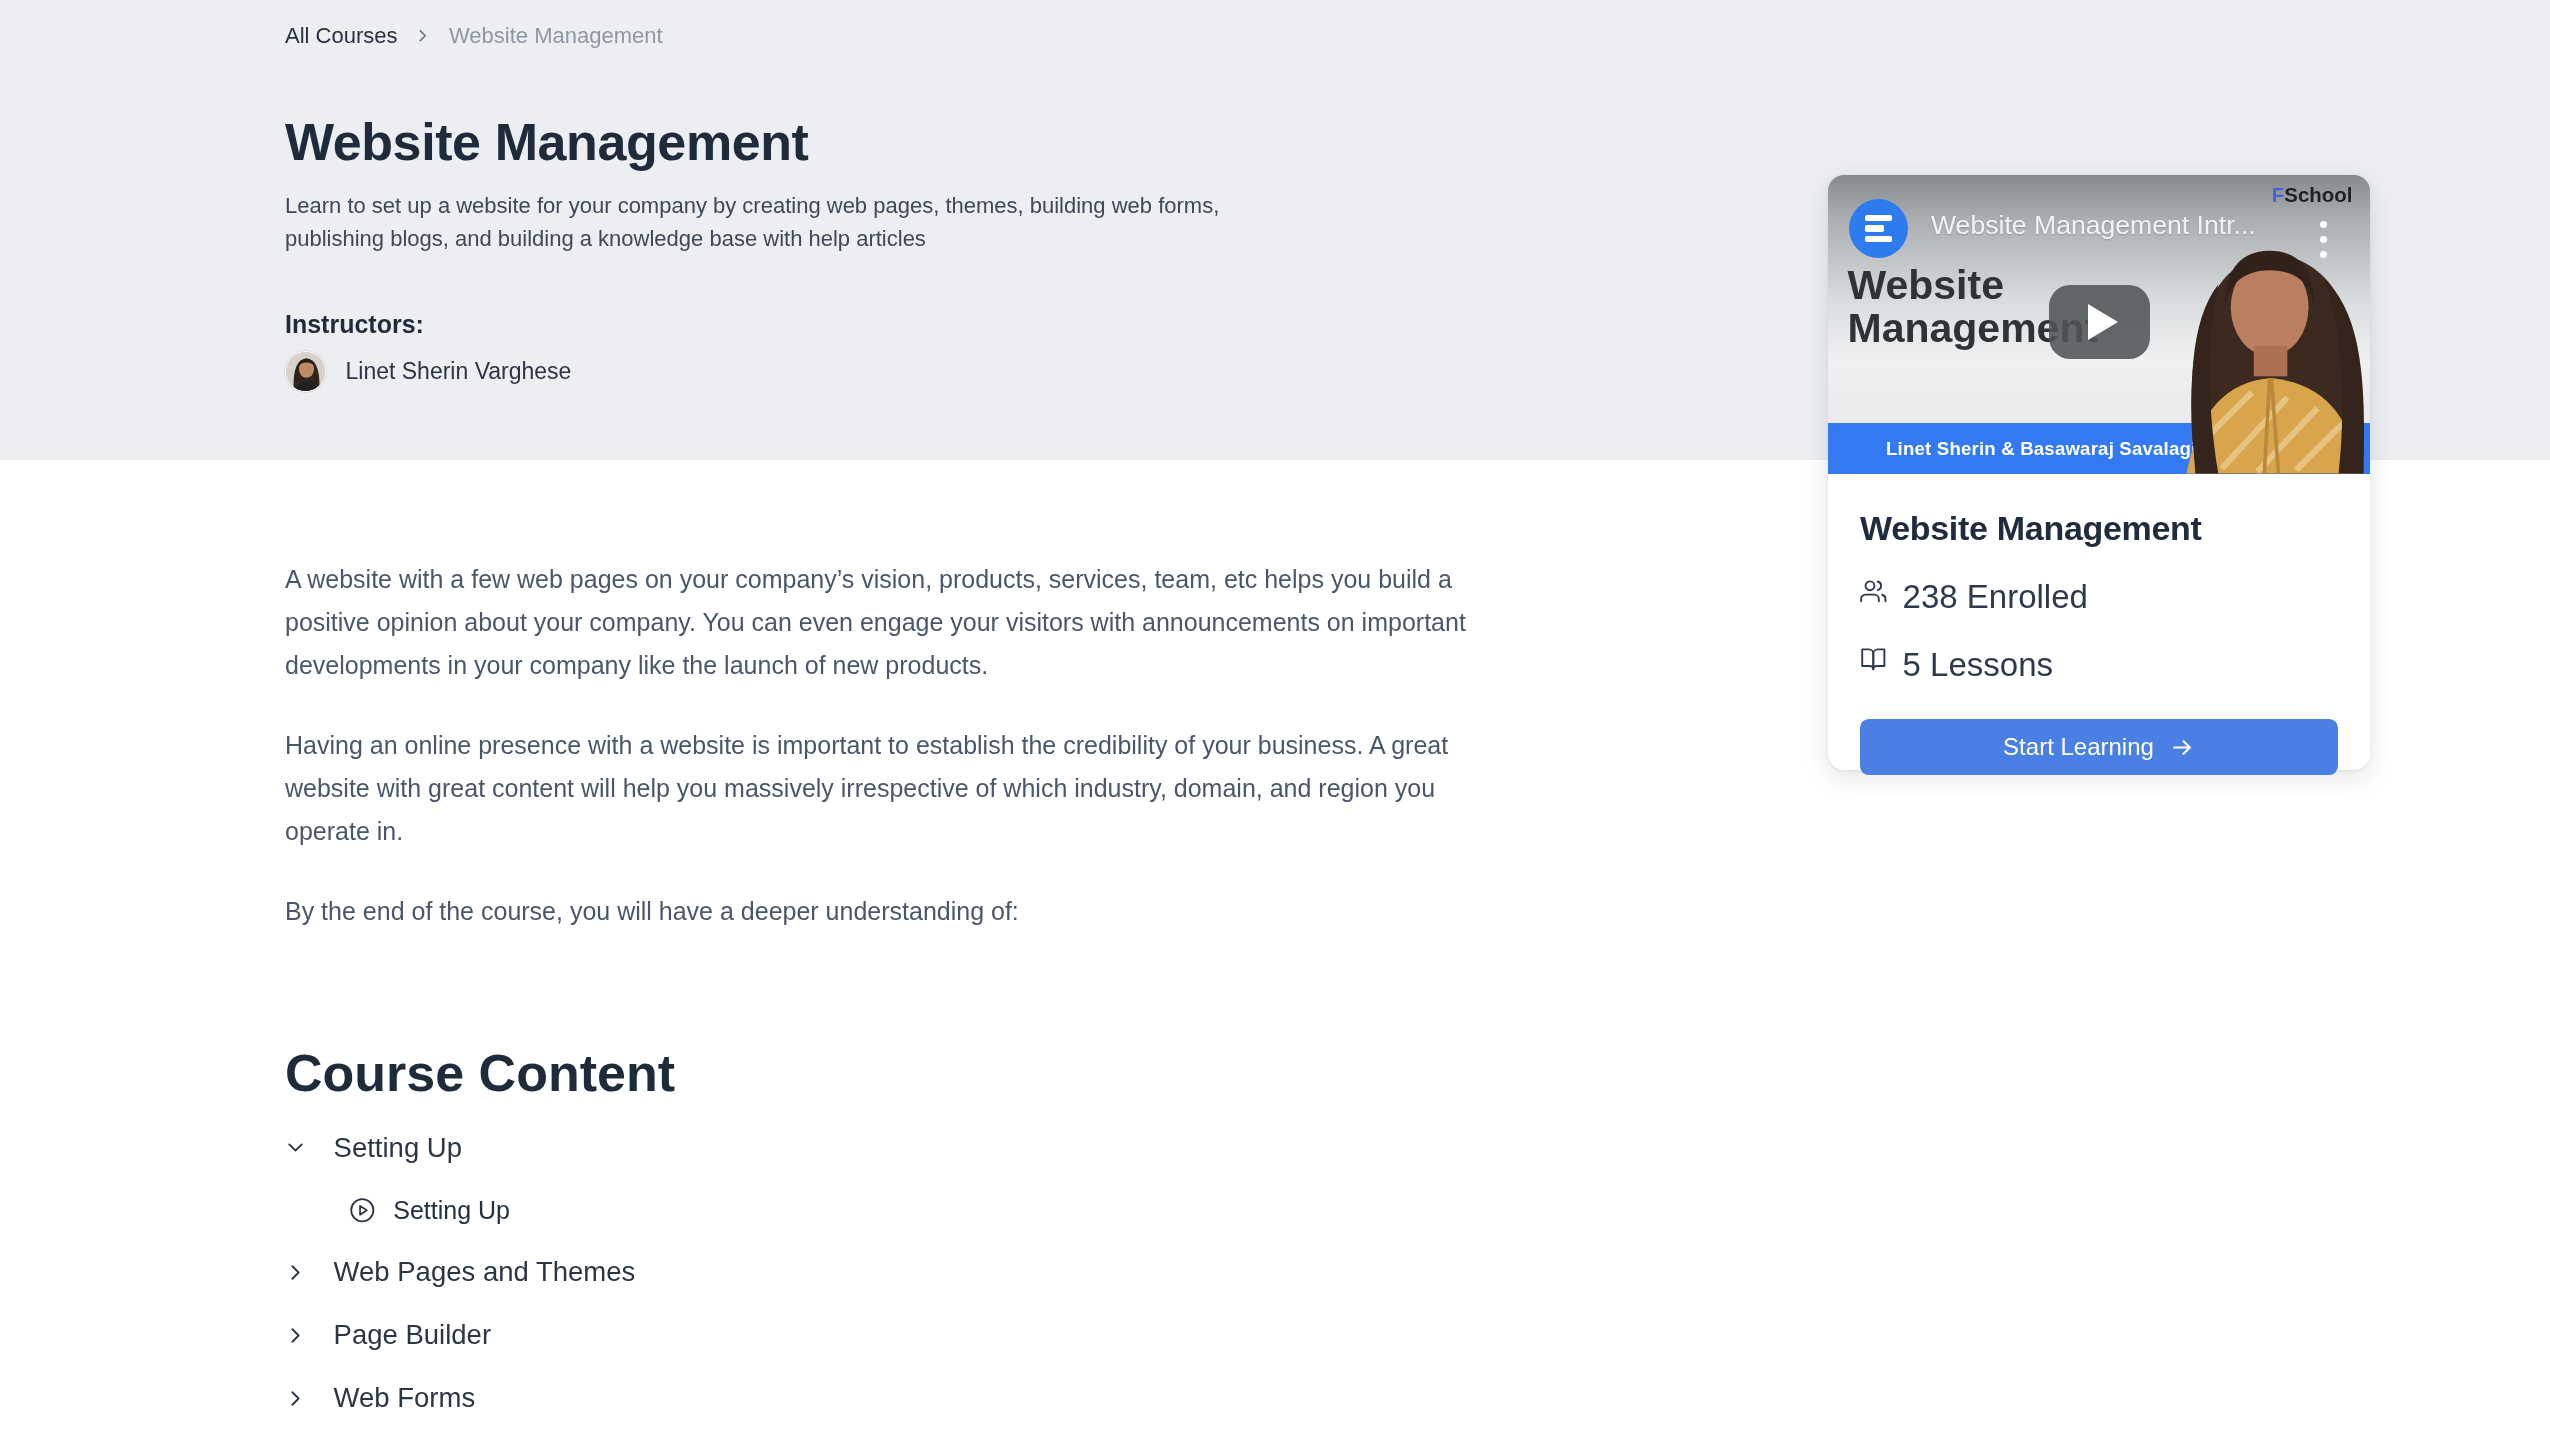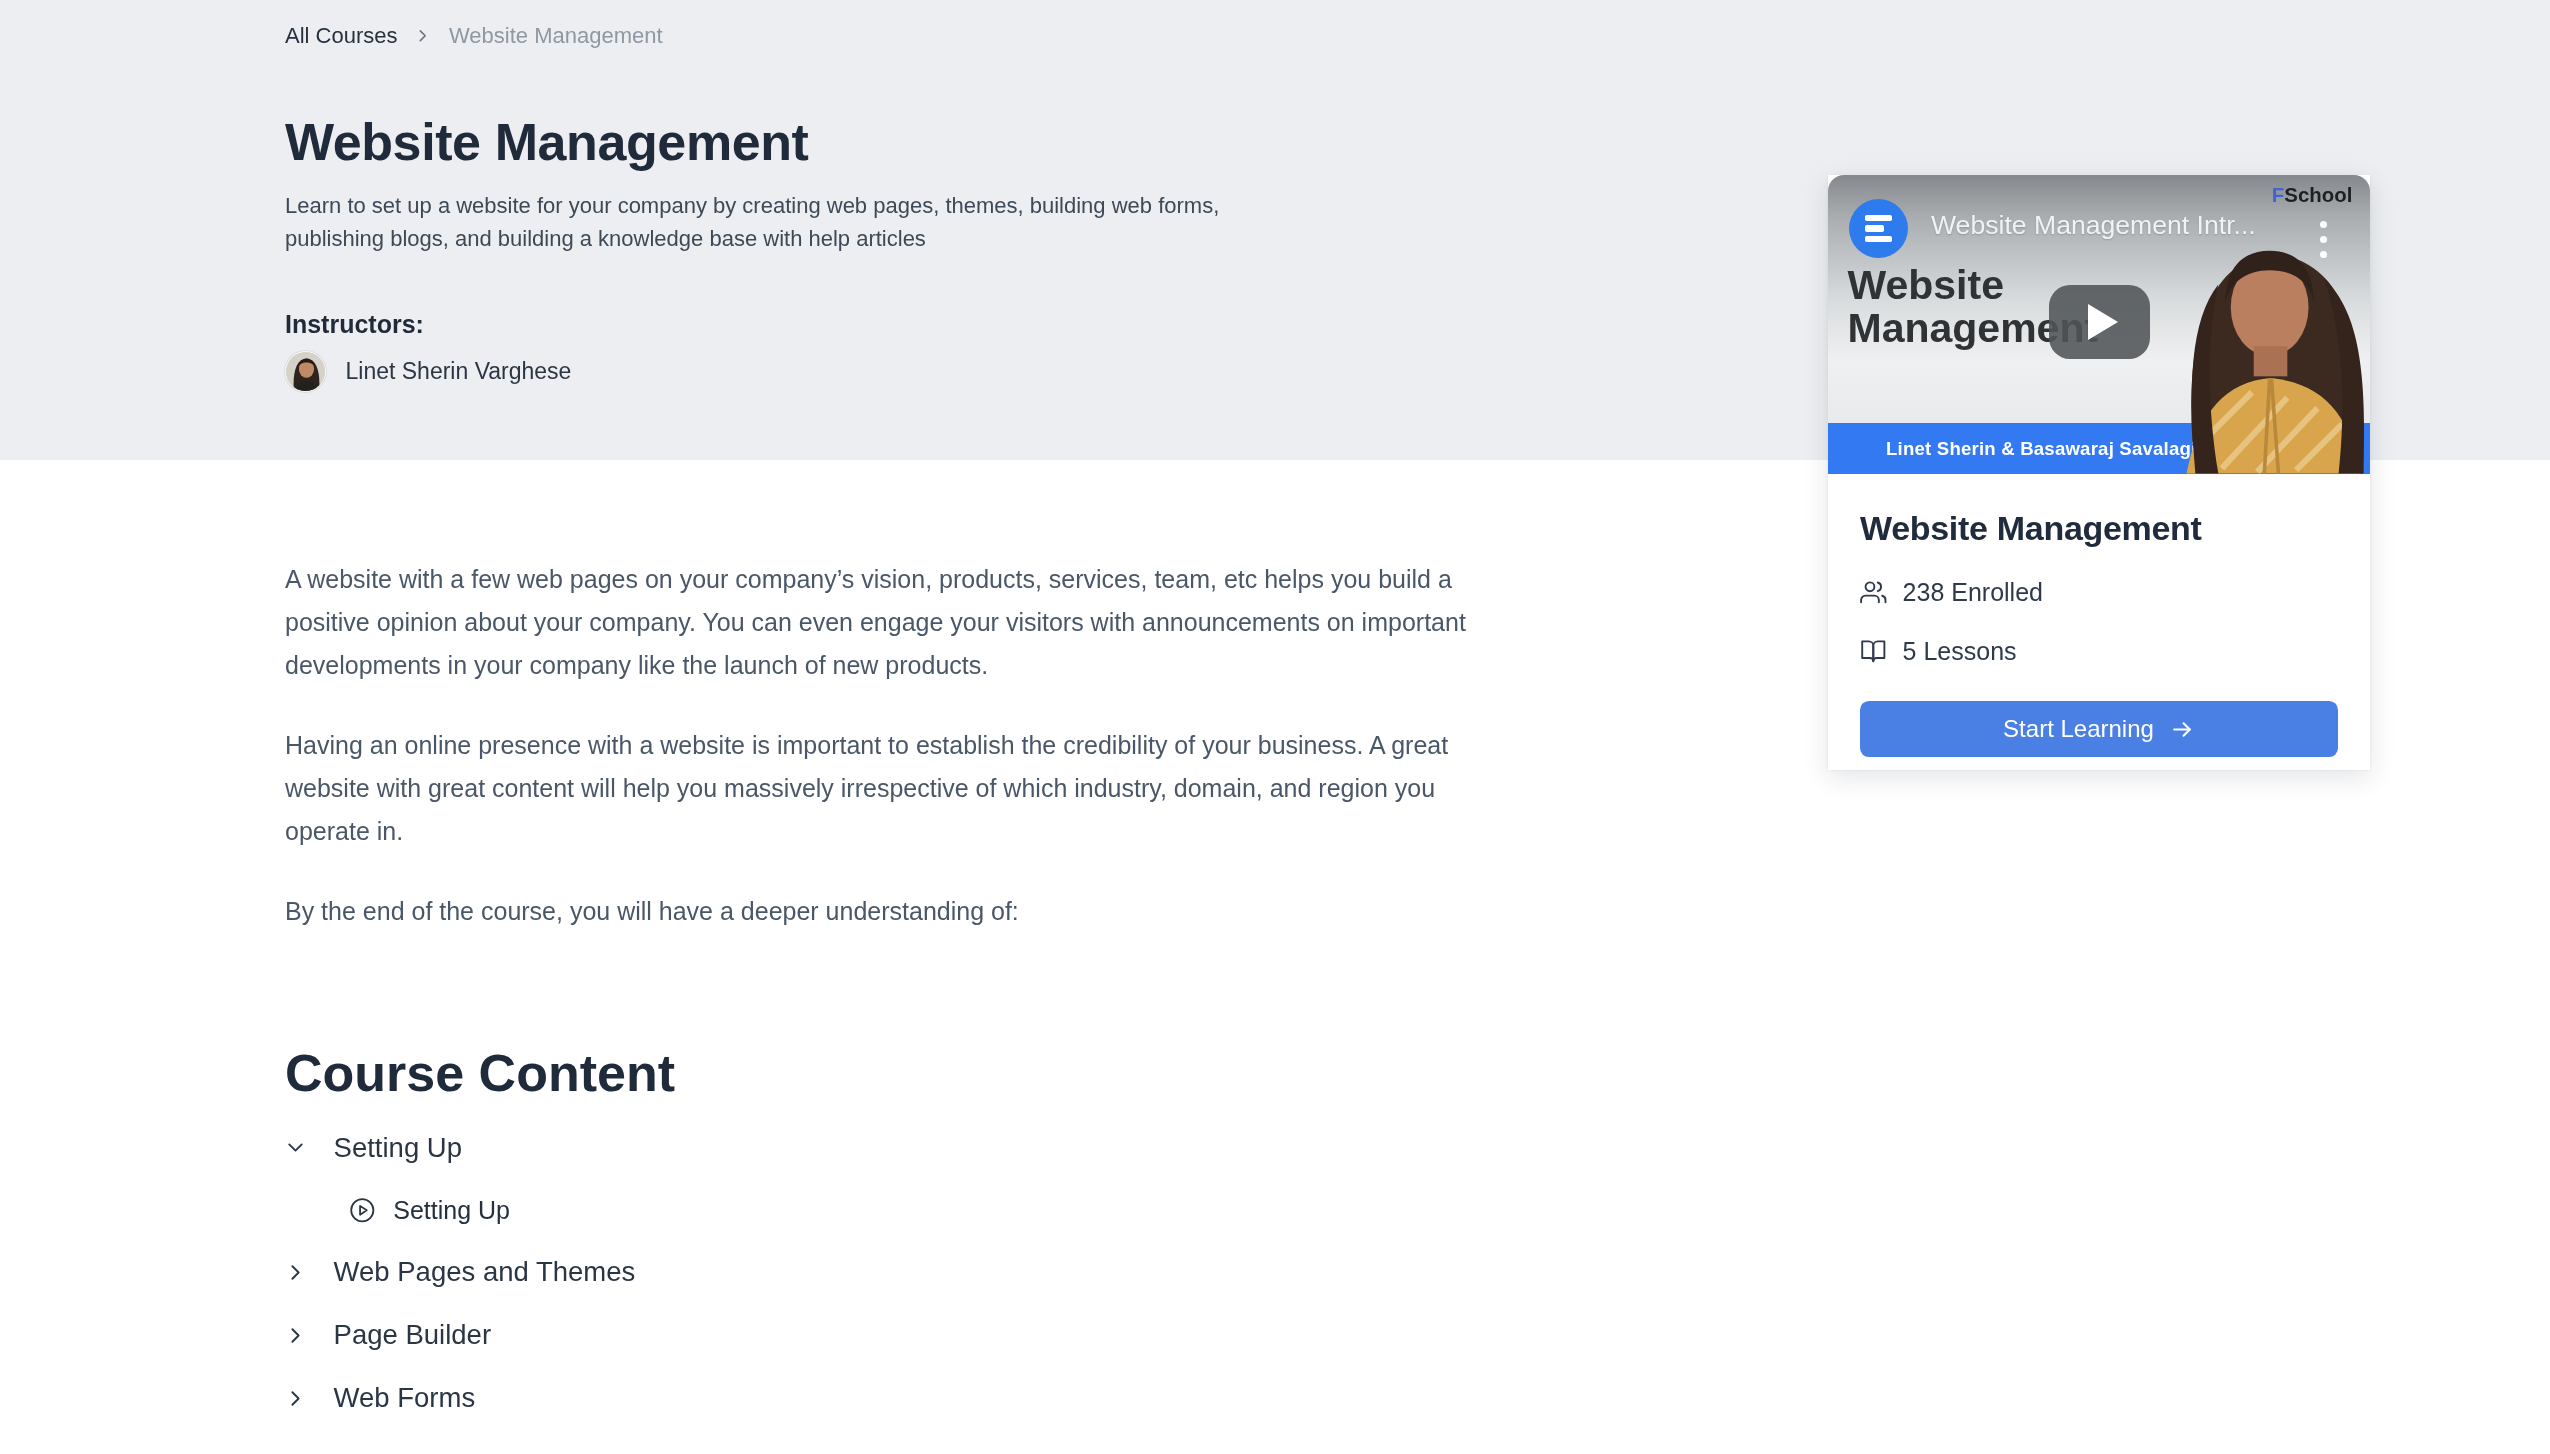--- a/index.html
+++ b/index.html
@@ -68,21 +68,21 @@
   .lesson-row {
     display:flex; align-items:center; gap:17.7px;
     height:35px; margin:1.8px 0 26.6px 67px;
     font-size:25px; color:#25303e; cursor:pointer;
   }
   .chev { display:flex; align-items:center; justify-content:center; width:26.6px; height:26.6px; color:#2b3645; }
 
   
   .course-card {
     position:absolute; left:1828px; top:175px; width:542px; height:595px;
-    background:#ffffff; border-radius:0;
+    background:#ffffff; border-radius:16px;
     box-shadow:0 7px 25px rgba(25,35,55,.12), 0 0.9px 2.7px rgba(25,35,55,.08);
   }
   .thumb {
     position:relative; width:100%; height:299px;
     border-radius:16px 16px 0 0; overflow:hidden;
     background:linear-gradient(180deg,#85898d 0%,#a9adb0 14%,#d9dcde 42%,#eff0f1 62%,#e3e5e6 100%);
   }
   .thumb-brand {
     position:absolute; top:8.9px; right:17.7px;
     font-size:20.4px; font-weight:bold; letter-spacing:0;
@@ -133,22 +133,22 @@
   }
   .thumb-banner span {
     margin-left:32px; font-size:18.6px; font-weight:bold; color:#ffffff;
     letter-spacing:0.2px;
   }
   .person { position:absolute; right:-3.5px; bottom:0; z-index:2; }
 
   .card-body { padding:35px 32px 0 32px; }
   .card-title { font-size:34px; font-weight:bold; color:#202c3d; letter-spacing:-0.3px; }
   .meta-row {
-    display:flex; align-items:center; gap:16px;
-    margin-top:30px; font-size:25px; color:#2e3a4c;
+    display:flex; align-items:flex-start; gap:16px;
+    margin-top:30px; font-size:33px; color:#2e3a4c;
   }
   .meta-row .m-icon { display:flex; color:#2e3a4c; }
   .cta-btn {
     margin-top:35px; width:100%; height:56px;
     background:#4a80e4; border:none; border-radius:8.9px;
     display:flex; align-items:center; justify-content:center; gap:16px;
     font-family:inherit; font-size:24px; color:#ffffff; cursor:pointer;
   }
   .cta-arrow { display:flex; align-items:center; }
 

